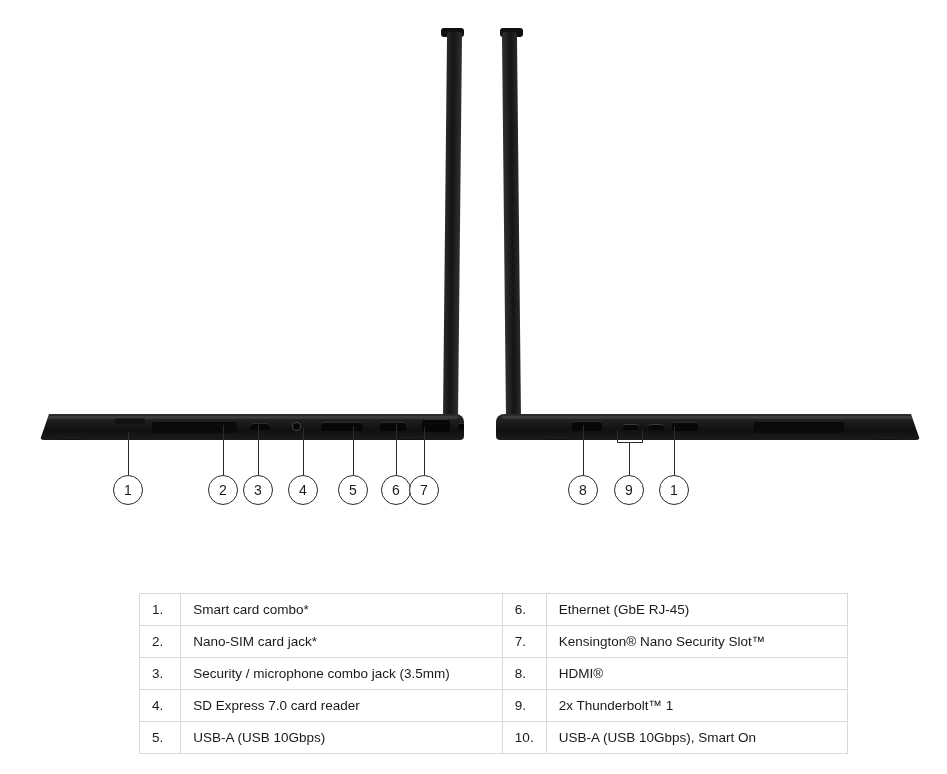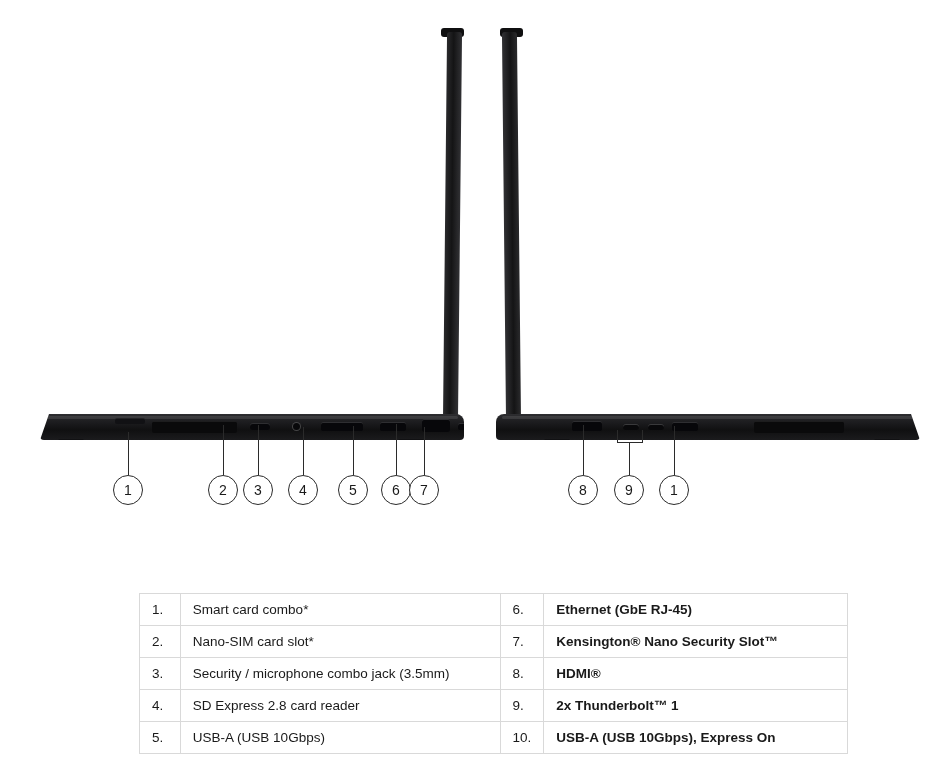--- a/index.html
+++ b/index.html
@@ -169,21 +169,21 @@
     color: #1a1a1a;
     height: 12px;
   }
   td.num {
     width: 22px;
     padding-right: 2px;
     text-align: left;
     color: #1a1a1a;
   }
   td.txt-left { width: 322px; }
-  td.txt-right { width: 318px; font-weight: bold; }
+  td.txt-right { width: 318px; }
 </style>
 </head>
 <body>
 
 <div id="stage">
 
   <div class="laptop" id="laptop-left">
     <div class="lid-cap lid-cap-left"></div>
     <div class="lid lid-left"></div>
 
@@ -269,38 +269,38 @@
   <table id="legend">
     <tbody>
       <tr>
         <td class="num">1.</td>
         <td class="txt-left">Smart card combo*</td>
         <td class="num">6.</td>
         <td class="txt-right">Ethernet (GbE RJ-45)</td>
       </tr>
       <tr>
         <td class="num">2.</td>
-        <td class="txt-left">Nano-SIM card slot*</td>
+        <td class="txt-left">Nano-SIM card jack*</td>
         <td class="num">7.</td>
         <td class="txt-right">Kensington® Nano Security Slot™</td>
       </tr>
       <tr>
         <td class="num">3.</td>
         <td class="txt-left">Security / microphone combo jack (3.5mm)</td>
         <td class="num">8.</td>
         <td class="txt-right">HDMI®</td>
       </tr>
       <tr>
         <td class="num">4.</td>
-        <td class="txt-left">SD Express 2.8 card reader</td>
+        <td class="txt-left">SD Express 7.0 card reader</td>
         <td class="num">9.</td>
         <td class="txt-right">2x Thunderbolt™ 1</td>
       </tr>
       <tr>
         <td class="num">5.</td>
         <td class="txt-left">USB-A (USB 10Gbps)</td>
         <td class="num">10.</td>
-        <td class="txt-right">USB-A (USB 10Gbps), Express On</td>
+        <td class="txt-right">USB-A (USB 10Gbps), Smart On</td>
       </tr>
     </tbody>
   </table>
 
 </div>
 
 </body></html>

